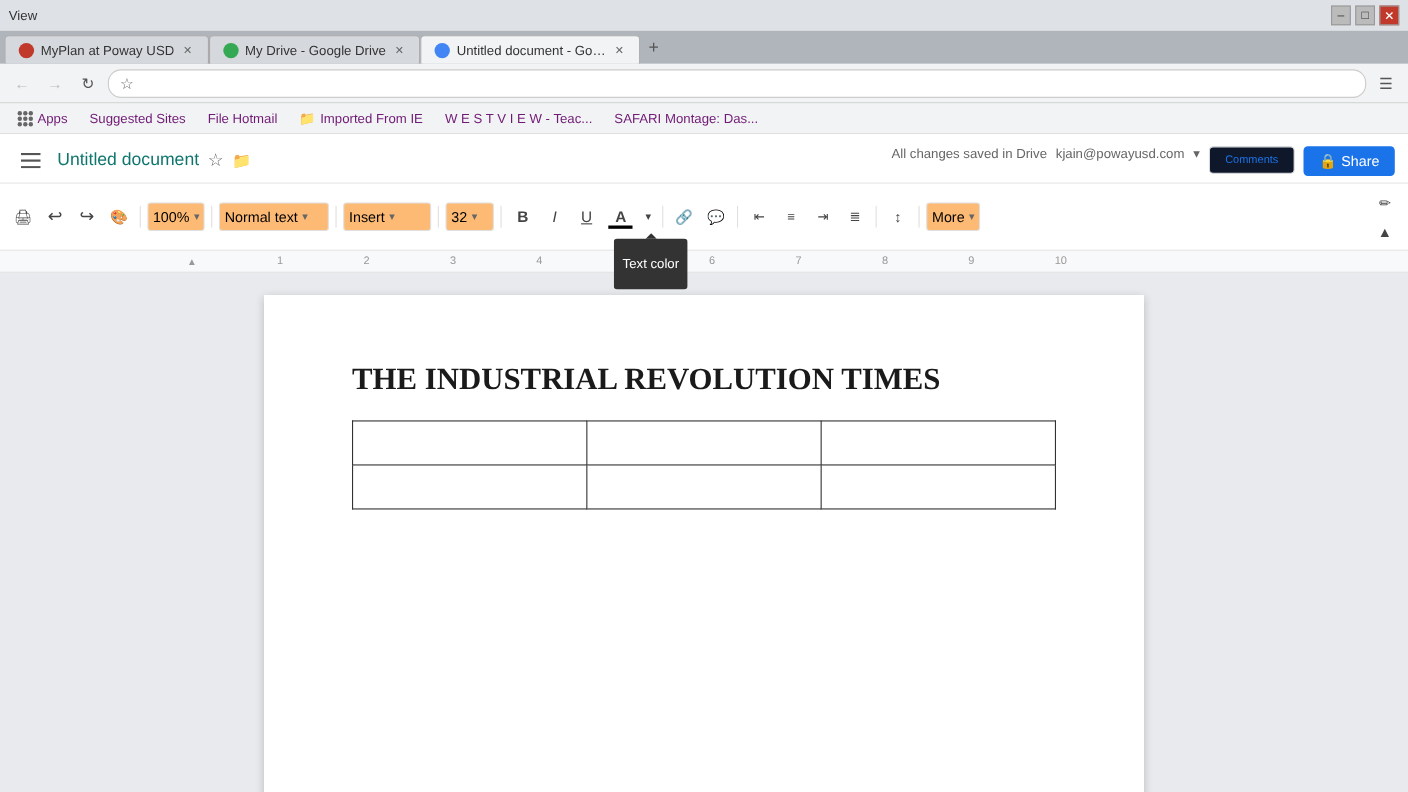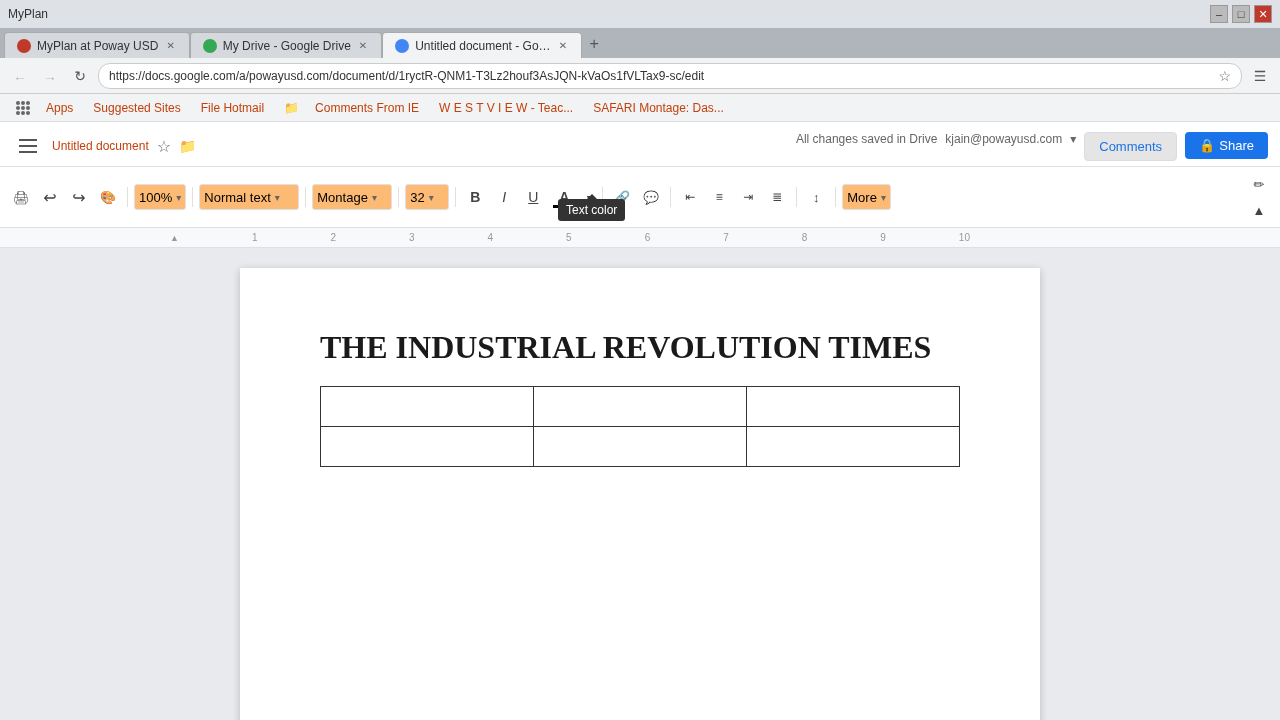--- a/index.html
+++ b/index.html
@@ -88,26 +88,26 @@
       display: flex;
       align-items: center;
       padding: 0 8px;
       gap: 4px;
       border-bottom: 1px solid #ddd;
       font-size: 12px;
     }
     .bookmark-item {
       display: flex;
       align-items: center;
-      gap: 16px;
+      gap: 4px;
       padding: 2px 8px;
       border-radius: 3px;
       cursor: pointer;
       white-space: nowrap;
-      color: #c2410c;
+      color: #701a75;
     }
     .bookmark-icon { width: 14px; height: 14px; background: #888; border-radius: 2px; flex-shrink: 0; }
     .bookmark-icon.apps { background: none; display: grid; grid-template-columns: 1fr 1fr 1fr; gap: 1px; }
     .apps-dot { width: 4px; height: 4px; background: #666; border-radius: 50%; }
 
     
     .docs-app {
       display: flex;
       flex-direction: column;
       height: calc(720px - 28px - 30px - 36px - 28px);
@@ -120,32 +120,32 @@
       padding: 8px 12px 0 12px;
       border-bottom: 1px solid #e0e0e0;
     }
     .docs-title-row {
       display: flex;
       align-items: center;
       gap: 8px;
       margin-bottom: 4px;
     }
     .docs-menu-icon { width: 32px; height: 32px; display: flex; align-items: center; justify-content: center; cursor: pointer; color: #555; }
-    .docs-title { font-size: 12px; color: #c2410c; font-weight: normal; }
+    .docs-title { font-size: 16px; color: #0f766e; font-weight: normal; }
     .docs-star { color: #666; font-size: 16px; cursor: pointer; }
     .docs-folder { color: #666; font-size: 14px; cursor: pointer; }
     .docs-header-right { margin-left: auto; display: flex; align-items: flex-start; gap: 8px; }
     .docs-user-info { font-size: 12px; color: #666; }
     .docs-comments-btn {
       padding: 6px 14px;
       border: 1px solid #dadce0;
       border-radius: 4px;
-      background: #e5e5e5;
-      cursor: pointer;
-      font-size: 13px;
+      background: #0f172a;
+      cursor: pointer;
+      font-size: 10px;
       color: #1a73e8;
     }
     .docs-share-btn {
       padding: 6px 14px;
       background: #1a73e8;
       color: white;
       border: none;
       border-radius: 4px;
       cursor: pointer;
       font-size: 13px;
@@ -207,25 +207,25 @@
       display: flex;
       align-items: center;
       gap: 4px;
       white-space: nowrap;
     }
     .toolbar-select-arrow { font-size: 10px; color: #666; }
 
     
     .text-color-tooltip {
       position: absolute;
-      top: 32px;
+      top: 50px;
       left: 558px;
       background: #333;
       color: white;
-      padding: 4px 8px;
+      padding: 16px 8px;
       border-radius: 3px;
       font-size: 12px;
       z-index: 100;
       white-space: nowrap;
     }
     .text-color-tooltip::before {
       content: '';
       position: absolute;
       top: -5px;
       left: 50%;
@@ -278,21 +278,21 @@
     .doc-page {
       width: 800px;
       min-height: 480px;
       background: white;
       box-shadow: 0 2px 8px rgba(0,0,0,0.2);
       padding: 60px 80px 60px 80px;
       position: relative;
     }
     .doc-title {
       font-family: Georgia, serif;
-      font-size: 32px;
+      font-size: 28px;
       font-weight: bold;
       color: #1a1a1a;
       margin-bottom: 20px;
       line-height: 1.2;
     }
     .doc-table {
       border-collapse: collapse;
       width: 100%;
     }
     .doc-table td {
@@ -300,21 +300,21 @@
       width: 33.3%;
       height: 40px;
       padding: 4px;
     }
   </style>
 </head>
 <body>
 
 <div class="title-bar">
   <div class="title-bar-left">
-    <span style="font-size:12px;color:#333;">MyPlan</span>
+    <span style="font-size:12px;color:#333;">View</span>
   </div>
   <div class="title-bar-controls">
     <div class="title-bar-btn">–</div>
     <div class="title-bar-btn">□</div>
     <div class="title-bar-btn close">✕</div>
   </div>
 </div>
 
 <div class="tab-bar">
   <div class="tab">
@@ -333,21 +333,20 @@
     <span class="tab-close">✕</span>
   </div>
   <div class="new-tab-btn">+</div>
 </div>
 
 <div class="nav-bar">
   <div class="nav-btn disabled">←</div>
   <div class="nav-btn disabled">→</div>
   <div class="nav-btn">↻</div>
   <div class="address-bar">
-    <span class="address-text">https://docs.google.com/a/powayusd.com/document/d/1ryctR-QNM1-T3Lz2houf3AsJQN-kVaOs1fVLTax9-sc/edit</span>
     <span class="star-btn">☆</span>
   </div>
   <div class="nav-right">
     <div class="nav-icon-btn">☰</div>
   </div>
 </div>
 
 <div class="bookmarks-bar">
   <div class="bookmark-item">
     <div class="bookmark-icon apps">
@@ -364,21 +363,21 @@
     <span>Apps</span>
   </div>
   <div class="bookmark-item">
     <span>Suggested Sites</span>
   </div>
   <div class="bookmark-item">
     <span>File Hotmail</span>
   </div>
   <div class="bookmark-item">
     <span>📁</span>
-    <span>Comments From IE</span>
+    <span>Imported From IE</span>
   </div>
   <div class="bookmark-item">
     <span>W E S T V I E W - Teac...</span>
   </div>
   <div class="bookmark-item">
     <span>SAFARI Montage: Das...</span>
   </div>
 </div>
 
 <div class="docs-app">
@@ -419,21 +418,21 @@
       <span>100%</span>
       <span class="toolbar-select-arrow">▾</span>
     </div>
     <div class="toolbar-separator"></div>
     <div class="toolbar-select" style="min-width:100px;">
       <span>Normal text</span>
       <span class="toolbar-select-arrow">▾</span>
     </div>
     <div class="toolbar-separator"></div>
     <div class="toolbar-select" style="min-width:80px;">
-      <span>Montage</span>
+      <span>Insert</span>
       <span class="toolbar-select-arrow">▾</span>
     </div>
     <div class="toolbar-separator"></div>
     <div class="toolbar-select" style="min-width:44px;">
       <span>32</span>
       <span class="toolbar-select-arrow">▾</span>
     </div>
     <div class="toolbar-separator"></div>
     <button class="toolbar-btn" style="font-weight:bold;font-size:14px;">B</button>
     <button class="toolbar-btn" style="font-style:italic;font-size:14px;">I</button>

